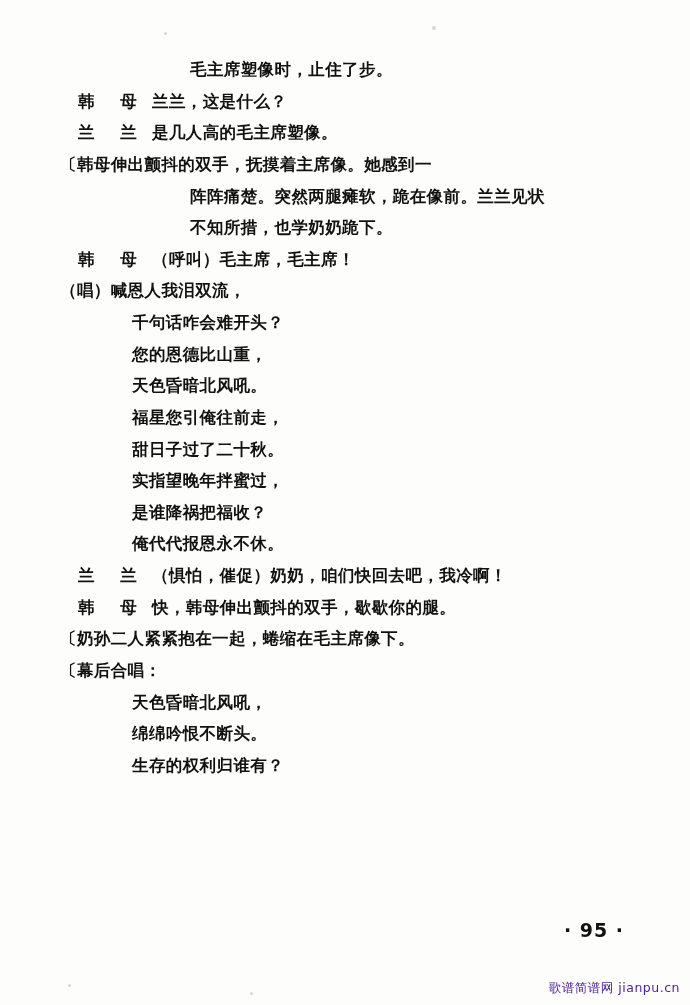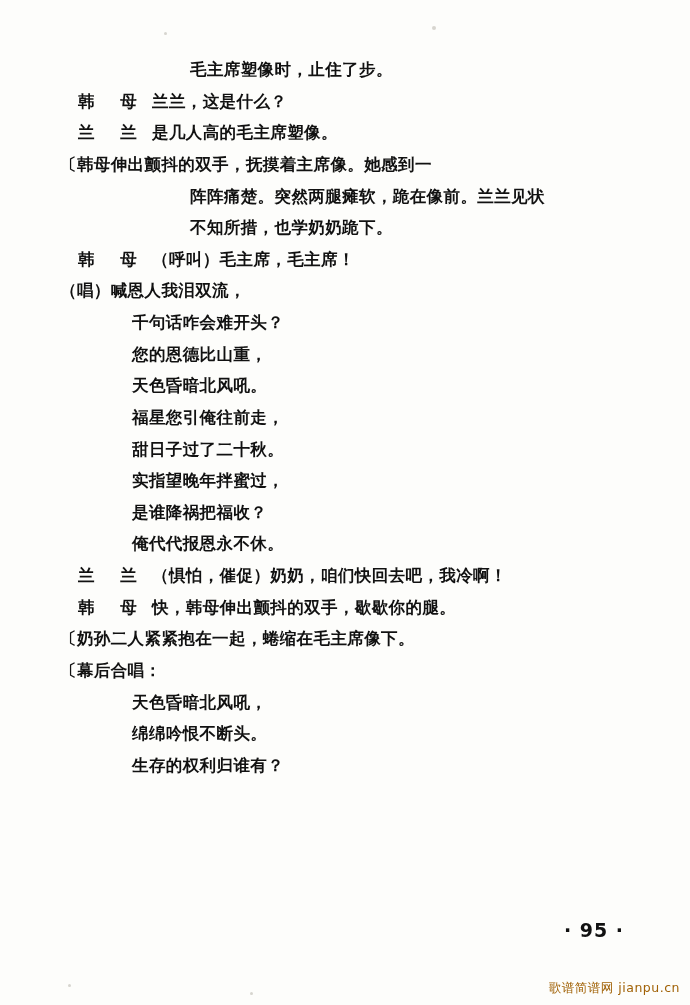--- a/index.html
+++ b/index.html
@@ -62,21 +62,21 @@
     font-size: 19px;
     font-weight: 700;
     letter-spacing: 1px;
     margin-top: 36px;
   }
   .watermark {
     position: absolute;
     right: 10px;
     bottom: 8px;
     font-size: 12.5px;
-    color: #a16207;
+    color: #4c1d95;
     letter-spacing: .5px;
   }
 </style>
 </head>
 <body>
 
 <div class="page">
 
   <div class="speck" style="left:164px;top:32px;width:3px;height:3px;"></div>
   <div class="speck" style="left:432px;top:26px;width:4px;height:4px;"></div>

